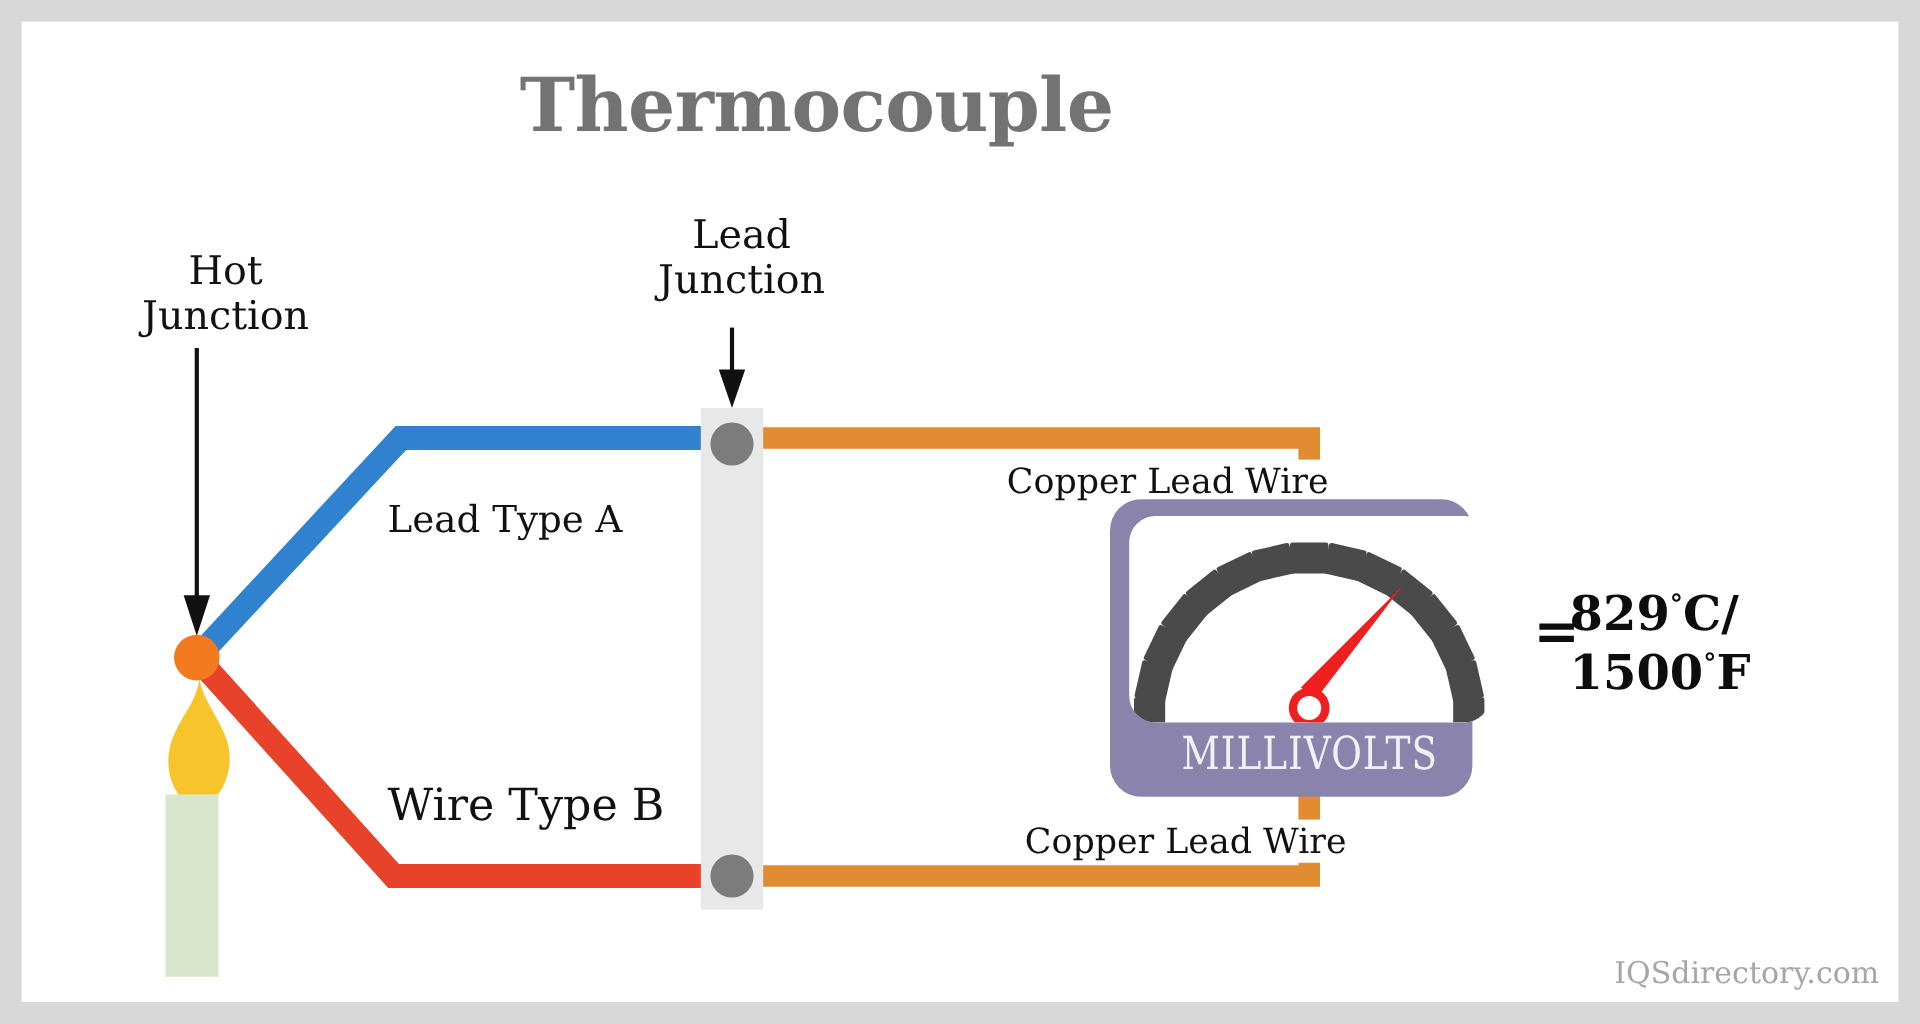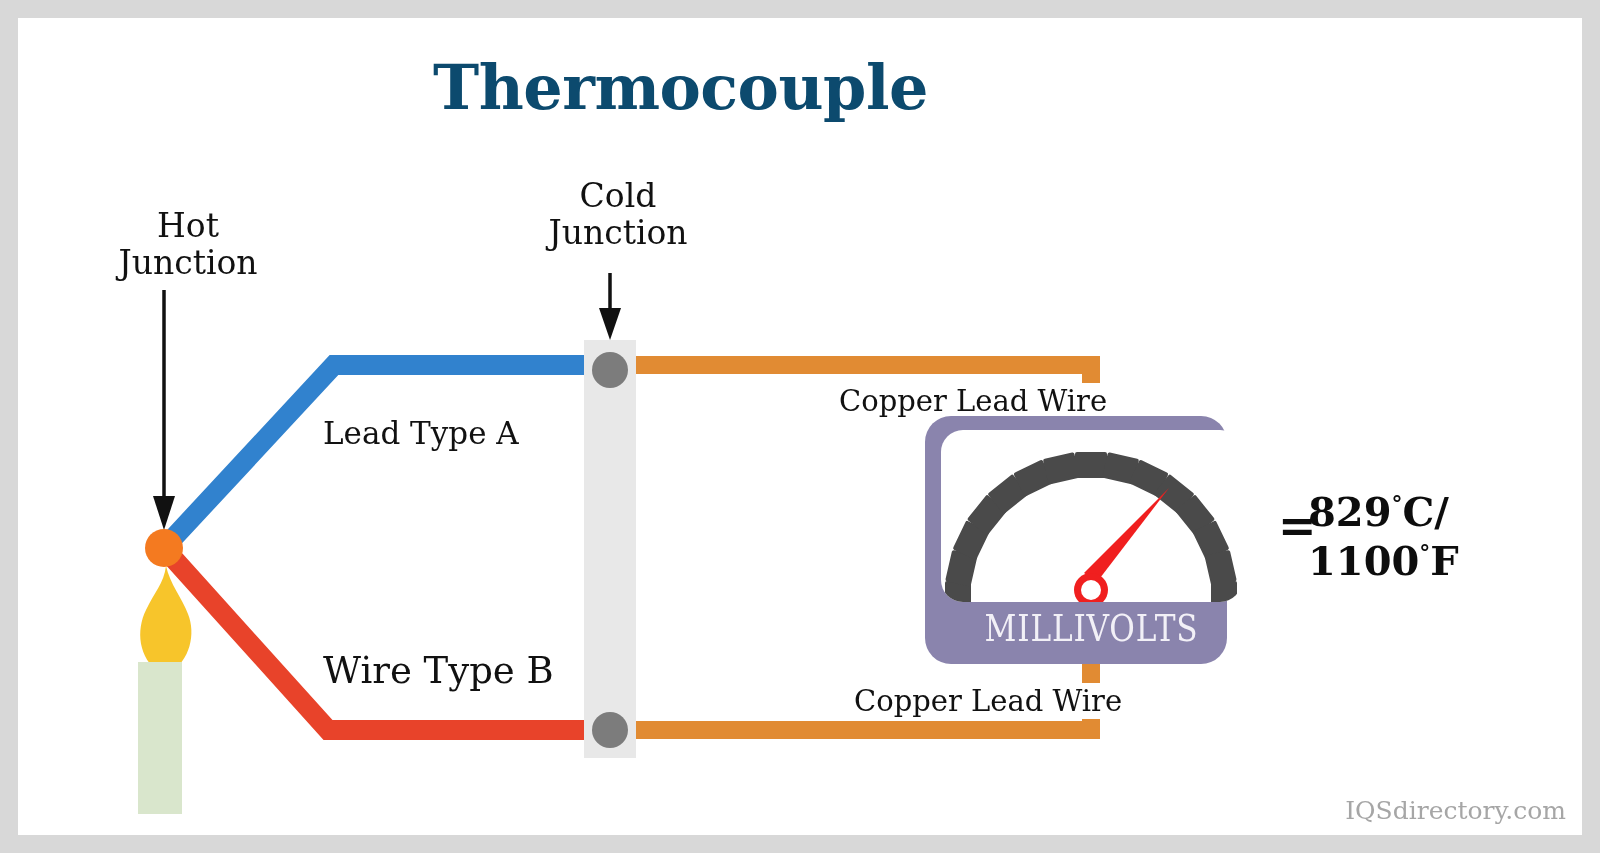--- a/index.html
+++ b/index.html
@@ -29,21 +29,21 @@
   .title {
     position: absolute;
     left: 0;
     top: 33px;
     width: 1325px;
     text-align: center;
     font-family: "DejaVu Serif", serif;
     font-weight: bold;
     font-size: 62px;
     letter-spacing: -0.5px;
-    color: #0c4a6e;
+    color: #737373;
   }
 
   
   .dlabel {
     position: absolute;
     font-family: "DejaVu Serif", serif;
     font-weight: normal;
     color: #111111;
     white-space: pre;
     line-height: 1.12;
@@ -253,21 +253,21 @@
     <div class="cj-dot cj-dot-top"></div>
     <div class="cj-dot cj-dot-bottom"></div>
 
     <div class="hot-dot"></div>
 
     <div class="candle-body"></div>
 
     <div class="dlabel hot-junction-label">Hot
 Junction</div>
 
-    <div class="dlabel cold-junction-label">Cold
+    <div class="dlabel cold-junction-label">Lead
 Junction</div>
 
     <div class="dlabel wire-a-label">Lead Type A</div>
 
     <div class="dlabel wire-b-label">Wire Type B</div>
 
     <div class="dlabel copper-top-label">Copper Lead Wire</div>
 
     <div class="dlabel copper-bottom-label">Copper Lead Wire</div>
 
@@ -330,19 +330,19 @@
             <circle cx="150" cy="160" r="10" fill="#ffffff"></circle>
           </g>
         </svg>
       </div>
       <div class="meter-label">MILLIVOLTS</div>
     </div>
 
     <div class="reading">
       <span class="eq">=</span>
       <div><span>829</span><sup>°</sup><span>C/</span></div>
-      <div><span>1100</span><sup>°</sup><span>F</span></div>
+      <div><span>1500</span><sup>°</sup><span>F</span></div>
     </div>
 
     <div class="watermark">IQSdirectory.com</div>
 
   </div>
 </div>
 
 </body></html>

